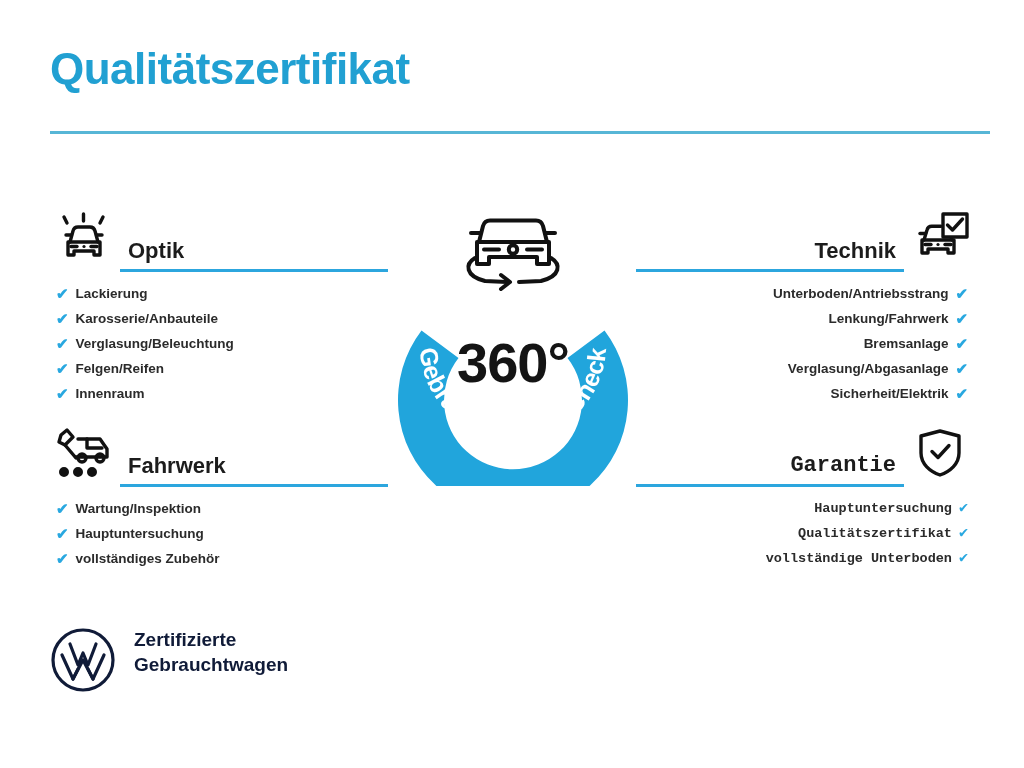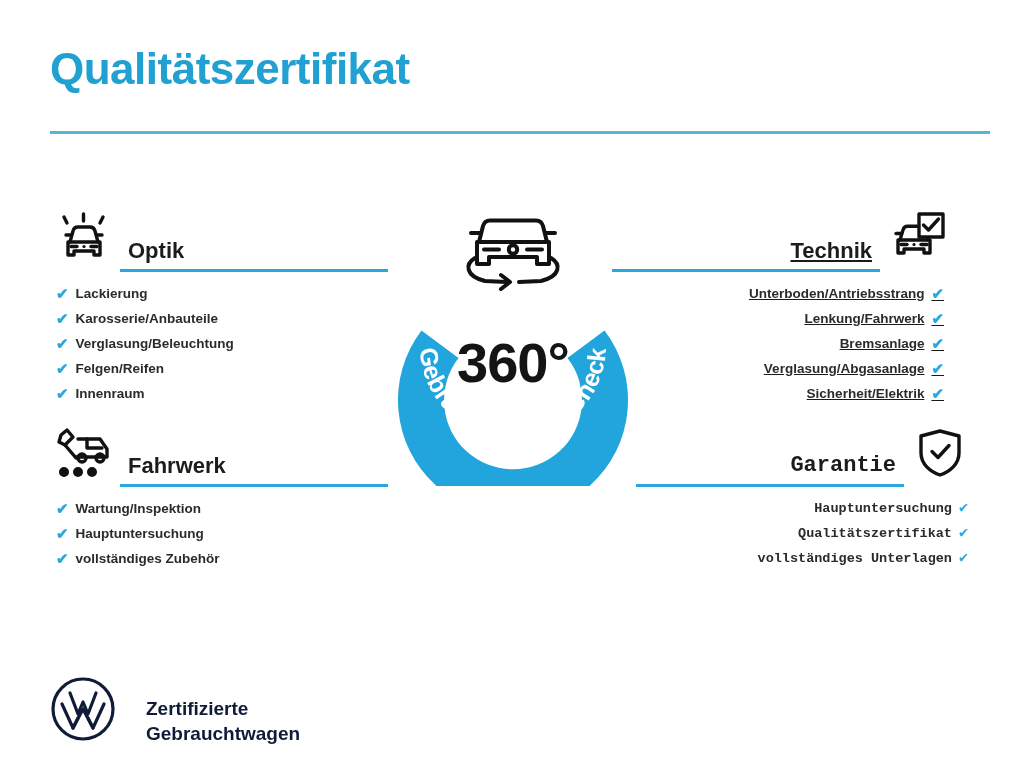--- a/index.html
+++ b/index.html
@@ -47,21 +47,21 @@
     height: 3px;
     background: #57B6D6;
   }
 
   
   .quad {
     position: absolute;
   }
   .quad-optik    { left: 48px;  top: 200px;  width: 340px; }
   .quad-wartung  { left: 48px;  top: 415px;  width: 340px; }
-  .quad-technik  { left: 612px; top: 200px;  width: 340px; text-decoration: underline; }
+  .quad-technik  { left: 636px; top: 200px;  width: 340px; }
   .quad-garantie { left: 636px; top: 415px;  width: 340px; font-family: Liberation Mono, monospace; }
 
   .quad-head {
     display: flex;
     align-items: flex-end;
     height: 74px;
   }
   .quad.right .quad-head { flex-direction: row-reverse; }
 
   .quad-icon {
@@ -151,24 +151,23 @@
     font-weight: bold;
     color: #141414;
     letter-spacing: -1px;
     margin-top: 43px;
   }
 
   
   .footer {
     position: absolute;
     left: 50px;
-    top: 676px;
-    display: flex;
-    align-items: flex-end;
-    gap: 12px;
+    top: 627px;
+    display: flex;
+    align-items: flex-start;
   }
   .vw-mark { flex: 0 0 auto; }
   .vw-text {
     margin-left: 18px;
     font-size: 19px;
     font-weight: bold;
     color: #101B38;
     line-height: 1.32;
     white-space: nowrap;
   }
@@ -325,21 +324,21 @@
       <li>
         <span class="check">✔</span>
         <span>Hauptuntersuchung</span>
       </li>
       <li>
         <span class="check">✔</span>
         <span>Qualitätszertifikat</span>
       </li>
       <li>
         <span class="check">✔</span>
-        <span>vollständiges Unterlagen</span>
+        <span>vollständige Unterboden</span>
       </li>
     </ul>
   </div>
 
   <div class="badge">
     <svg width="270" height="290" viewBox="0 0 270 290">
       <defs>
         <path id="arcPath" d="M 42 150 A 93 93 0 0 0 228 150"></path>
       </defs>
 

